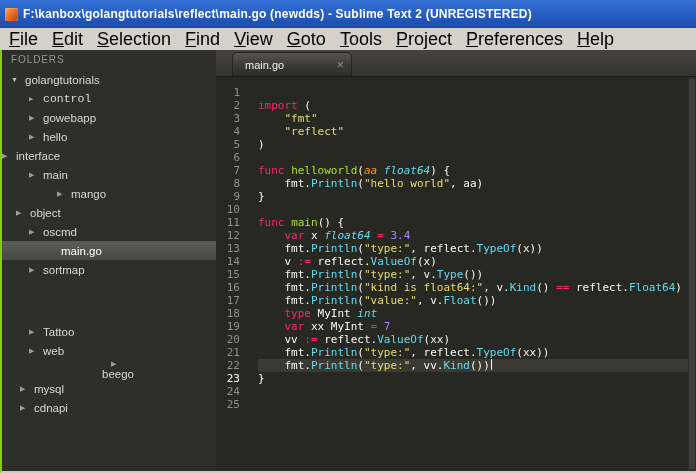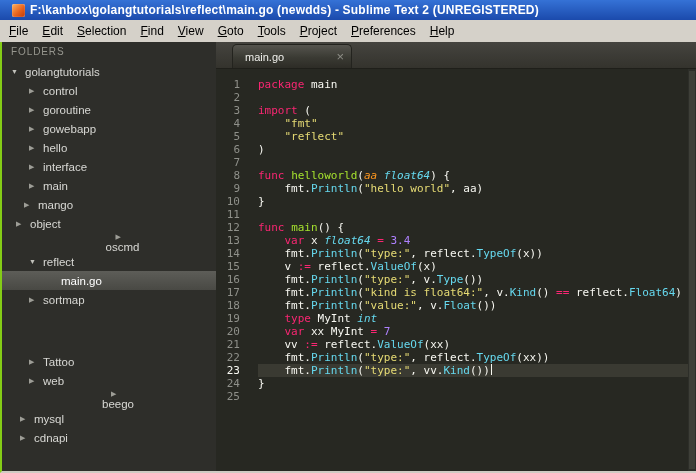--- a/index.html
+++ b/index.html
@@ -1,27 +1,27 @@
 <!DOCTYPE html>
 <html style="--titlebar-top: #3572d6; --titlebar-bottom: #1b4aac; --titlebar-text: #ffffff; --menubar-bg: #d5d1c9; --menubar-text: #000000; --sidebar-bg: #2e2e2a; --sidebar-text: #d8d8d4; --sidebar-header-text: #96968e; --editor-bg: #272822; --editor-text: #f8f8f2; --gutter-text: #8f908a; --current-line-bg: #3a3a32; --tabbar-top: #45443f; --tabbar-bottom: #34332d; --tab-text: #f0f0ec; --keyword: #f92672; --string: #e6db74; --number: #ae81ff; --function-call: #66d9ef; --type: #66d9ef; --func-name: #a6e22e; --param: #fd971f;"><head>
 <meta charset="utf-8">
 <style>
   *{box-sizing:border-box;margin:0;padding:0}
   html,body{width:696px;height:473px;overflow:hidden}
   body{font-family:"Liberation Sans",sans-serif;background:#000}
   .window{width:696px;height:473px;display:flex;flex-direction:column;overflow:hidden}
 
-  .titlebar{height:20px;flex:0 0 auto;background:linear-gradient(var(--titlebar-top),var(--titlebar-bottom));
-    display:flex;align-items:center;gap:5px;padding:0 12px;white-space:nowrap}
+  .titlebar{height:28px;flex:0 0 auto;background:linear-gradient(var(--titlebar-top),var(--titlebar-bottom));
+    display:flex;align-items:center;gap:5px;padding:0 5px;white-space:nowrap}
   .app-icon{width:13px;height:13px;border-radius:2px;flex:0 0 auto;
     background:linear-gradient(135deg,#ffb25e 0%,#e8641f 55%,#c03a0a 100%);box-shadow:inset 0 0 1px #fff}
   .title-text{color:var(--titlebar-text);font-size:12px;font-weight:bold;letter-spacing:.2px}
 
   .menubar{height:22px;flex:0 0 auto;background:var(--menubar-bg);display:flex;align-items:center;padding-left:2px}
-  .menu-item{padding:2px 7px;font-size:12px;color:var(--menubar-text);cursor:default}
+  .menu-item{padding:2px 7px;font-size:18px;color:var(--menubar-text);cursor:default}
 
   .main{flex:1;display:flex;min-height:0;background:var(--editor-bg);
     border-left:2px solid #84cc16;border-bottom:2px solid #cfcbc3}
 
   .sidebar{width:214px;flex:0 0 auto;background:var(--sidebar-bg);display:flex;flex-direction:column;overflow:hidden}
   .sidebar-header{padding:4px 0 3px 9px;font-size:10px;letter-spacing:.9px;color:var(--sidebar-header-text)}
   .tree{flex:1;padding-top:2px;overflow:hidden}
   .tree-row{height:19px;display:flex;align-items:center;font-size:11.5px;color:var(--sidebar-text);white-space:nowrap}
   .tree-row.selected{background:linear-gradient(#5d5d58,#494944);color:#ffffff}
   .arrow{width:14px;flex:0 0 auto;font-size:7px;color:#9d9d96;text-align:left}
@@ -79,59 +79,51 @@
     </div>
 
   <div class="main">
     <div class="sidebar">
       <div class="sidebar-header">FOLDERS</div>
       <div class="tree">
           <div class="tree-row" style="padding-left: 9px;">
             <span class="arrow down">▼</span>
             <span>golangtutorials</span>
           </div>
-          <div class="tree-row" style="padding-left: 27px;">
+          <div class="tree-row" style="padding-left: 27px; font-family: Liberation Mono, monospace;">
             <span class="arrow">▶</span>
             <span>control</span>
           </div>
           <div class="tree-row" style="padding-left: 27px;">
             <span class="arrow">▶</span>
-            <span>goroutine</span>
-          </div>
-          <div class="tree-row" style="padding-left: 27px;">
-            <span class="arrow">▶</span>
             <span>gowebapp</span>
           </div>
           <div class="tree-row" style="padding-left: 27px;">
             <span class="arrow">▶</span>
             <span>hello</span>
           </div>
-          <div class="tree-row" style="padding-left: 27px; align-items: center;">
+          <div class="tree-row" style=" align-items: center;">
             <span class="arrow">▶</span>
             <span>interface</span>
           </div>
           <div class="tree-row" style="padding-left: 27px;">
             <span class="arrow">▶</span>
             <span>main</span>
           </div>
-          <div class="tree-row" style="padding-left: 22px;">
+          <div class="tree-row" style="padding-left: 39px; margin-left: 16px;">
             <span class="arrow">▶</span>
             <span>mango</span>
           </div>
           <div class="tree-row" style="padding-left: 14px;">
             <span class="arrow">▶</span>
             <span>object</span>
           </div>
-          <div class="tree-row" style="padding-left: 27px; flex-direction: column;">
+          <div class="tree-row" style="padding-left: 27px;">
             <span class="arrow">▶</span>
             <span>oscmd</span>
-          </div>
-          <div class="tree-row" style="padding-left: 27px;">
-            <span class="arrow down">▼</span>
-            <span>reflect</span>
           </div>
           <div class="tree-row selected" style="padding-left: 45px;">
             <span class="arrow"></span>
             <span>main.go</span>
           </div>
           <div class="tree-row" style="padding-left: 27px;">
             <span class="arrow">▶</span>
             <span>sortmap</span>
           </div>
           <div class="tree-row" style="padding-left: 27px; margin-top: 43px;">
@@ -187,21 +179,20 @@
             <div class="ln">18</div>
             <div class="ln">19</div>
             <div class="ln">20</div>
             <div class="ln">21</div>
             <div class="ln">22</div>
             <div class="ln cur">23</div>
             <div class="ln">24</div>
             <div class="ln">25</div>
           </div>
         <div class="code">
-            <div class="code-line"><span class="tk-kw">package</span><span class="tk-pl"> main</span></div>
             <div class="code-line"></div>
             <div class="code-line"><span class="tk-kw">import</span><span class="tk-pl"> (</span></div>
             <div class="code-line"><span class="tk-pl">    </span><span class="tk-str">"fmt"</span></div>
             <div class="code-line"><span class="tk-pl">    </span><span class="tk-str">"reflect"</span></div>
             <div class="code-line"><span class="tk-pl">)</span></div>
             <div class="code-line"></div>
             <div class="code-line"><span class="tk-kw">func</span><span class="tk-pl"> </span><span class="tk-fng">helloworld</span><span class="tk-pl">(</span><span class="tk-par">aa</span><span class="tk-pl"> </span><span class="tk-ty">float64</span><span class="tk-pl">) {</span></div>
             <div class="code-line"><span class="tk-pl">    fmt.</span><span class="tk-fn">Println</span><span class="tk-pl">(</span><span class="tk-str">"hello world"</span><span class="tk-pl">, aa)</span></div>
             <div class="code-line"><span class="tk-pl">}</span></div>
             <div class="code-line"></div>

